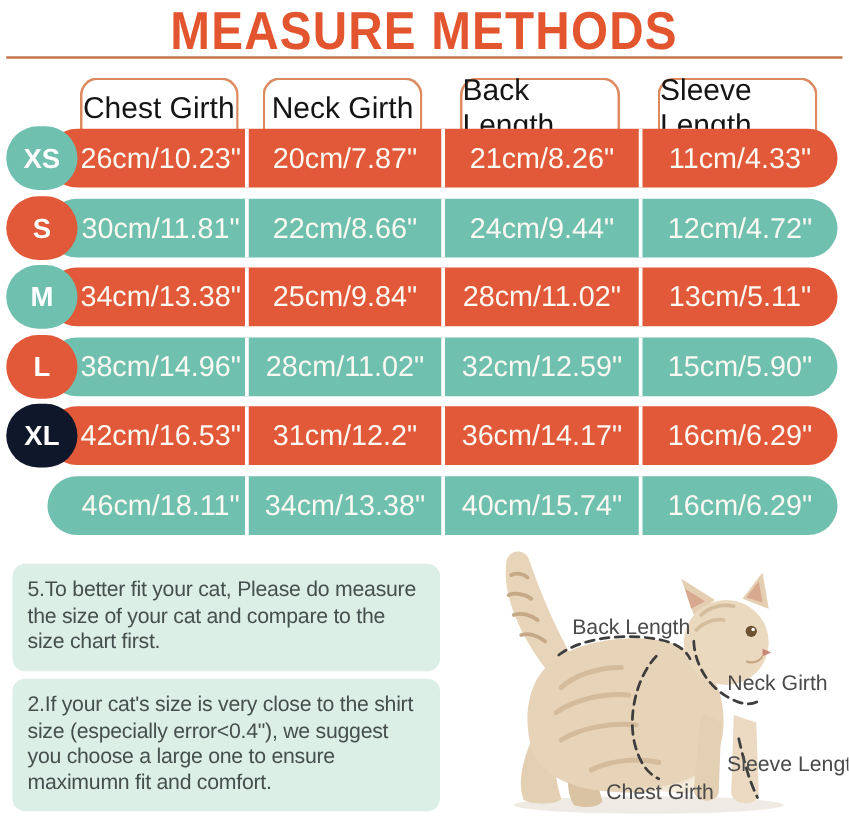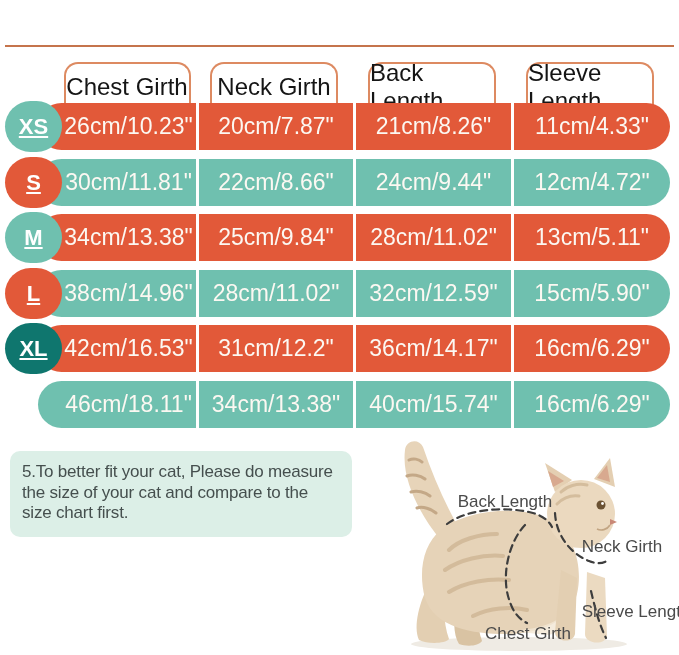--- a/index.html
+++ b/index.html
@@ -17,37 +17,40 @@
         border-bottom:none;border-radius:14px 14px 0 0;box-sizing:border-box;
         display:flex;align-items:center;justify-content:center;
         font-size:24px;color:#151515;z-index:1;}
 
   
   .trow{position:absolute;left:38px;width:632px;height:47px;border-radius:24px;z-index:2;}
   .sep{position:absolute;top:0;width:3px;height:100%;background:#fff;}
   .cell{position:absolute;top:0;height:47px;line-height:47px;text-align:center;
         font-size:23px;color:#FCF8F2;}
   .pill{position:absolute;left:-33px;top:-2px;width:57px;height:51px;border-radius:26px;
-        text-align:center;line-height:51px;font-size:22px;font-weight:600;color:#fff;z-index:3;text-decoration:underline;}
+        text-align:center;line-height:51px;font-size:22px;font-weight:600;color:#fff;z-index:3;}
 
   
   .note{position:absolute;left:10px;width:342px;background:#DCEFE7;border-radius:10px;
         padding:11px 12px 13px 12px;box-sizing:border-box;
         font-size:17px;line-height:20.5px;color:#454F4E;letter-spacing:-0.2px;}
 
   
   .cat-wrap{position:absolute;left:379px;top:430px;width:300px;height:225px;}
   .anno-label{font-family:"Liberation Sans",sans-serif;font-size:17px;fill:#4A4A4A;}
   .dash{fill:none;stroke:#3D3D3D;stroke-width:2.2;stroke-dasharray:7 5;stroke-linecap:round;}
 </style>
 </head>
 <body>
 
 <div id="page">
 
+  <div class="title">
+    <span>MEASURE METHODS</span>
+  </div>
   <div class="rule"></div>
 
   <div id="headers">
       <div class="colhead" style="left: 63.5px; width: 127px;">Chest Girth</div>
       <div class="colhead" style="left: 210px; width: 128px;">Neck Girth</div>
       <div class="colhead" style="left: 368px; width: 128px;">Back Length</div>
       <div class="colhead" style="left: 526px; width: 128px;">Sleeve Length</div>
     </div>
   <div id="rows">
       <div class="trow" style="top: 103px; background: rgb(226, 89, 57);">
@@ -91,34 +94,35 @@
         <div class="pill" style="background: rgb(226, 89, 57);">L</div>
       </div>
       <div class="trow" style="top: 325px; background: rgb(226, 89, 57);">
         <div class="sep" style="left: 158px;"></div>
         <div class="sep" style="left: 315px;"></div>
         <div class="sep" style="left: 473px;"></div>
         <div class="cell" style="left: 23px; width: 135px;">42cm/16.53"</div>
         <div class="cell" style="left: 161px; width: 154px;">31cm/12.2"</div>
         <div class="cell" style="left: 318px; width: 155px;">36cm/14.17"</div>
         <div class="cell" style="left: 476px; width: 156px;">16cm/6.29"</div>
-        <div class="pill" style="background: #0f766e;">XL</div>
+        <div class="pill" style="background: #0f172a;">XL</div>
       </div>
       <div class="trow" style="top: 380.5px; background: rgb(111, 192, 175);">
         <div class="sep" style="left: 158px;"></div>
         <div class="sep" style="left: 315px;"></div>
         <div class="sep" style="left: 473px;"></div>
         <div class="cell" style="left: 23px; width: 135px;">46cm/18.11"</div>
         <div class="cell" style="left: 161px; width: 154px;">34cm/13.38"</div>
         <div class="cell" style="left: 318px; width: 155px;">40cm/15.74"</div>
         <div class="cell" style="left: 476px; width: 156px;">16cm/6.29"</div>
       </div>
     </div>
 
   <div class="note" style="top:451px;">5.To better fit your cat, Please do measure the size of your cat and compare to the size chart first.</div>
+  <div class="note" style="top:543px;">2.If your cat's size is very close to the shirt size (especially error&lt;0.4"), we suggest you choose a large one to ensure maximumn fit and comfort.</div>
 
   <div class="cat-wrap">
     <svg width="300" height="225" viewBox="0 0 300 225">
 
       <ellipse cx="140" cy="214" rx="108" ry="7" fill="#EFEBE4"></ellipse>
 
       <path d="M60,108 C44,88 22,52 26,20 C27,10 40,8 44,17 C54,46 66,74 80,98 C70,108 64,110 60,108 Z" fill="#E7D4B9"></path>
       <path d="M30,30 C34,28 40,29 43,32 M28,46 C33,44 41,45 46,49 M32,62 C38,60 46,62 51,66 M38,78 C44,76 52,79 57,83" stroke="#C4A887" stroke-width="3" fill="none" stroke-linecap="round"></path>
 
       <path d="M52,150 C40,172 34,196 40,210 C48,214 66,214 70,209 C64,192 64,170 66,152 Z" fill="#E3CFB2"></path>

